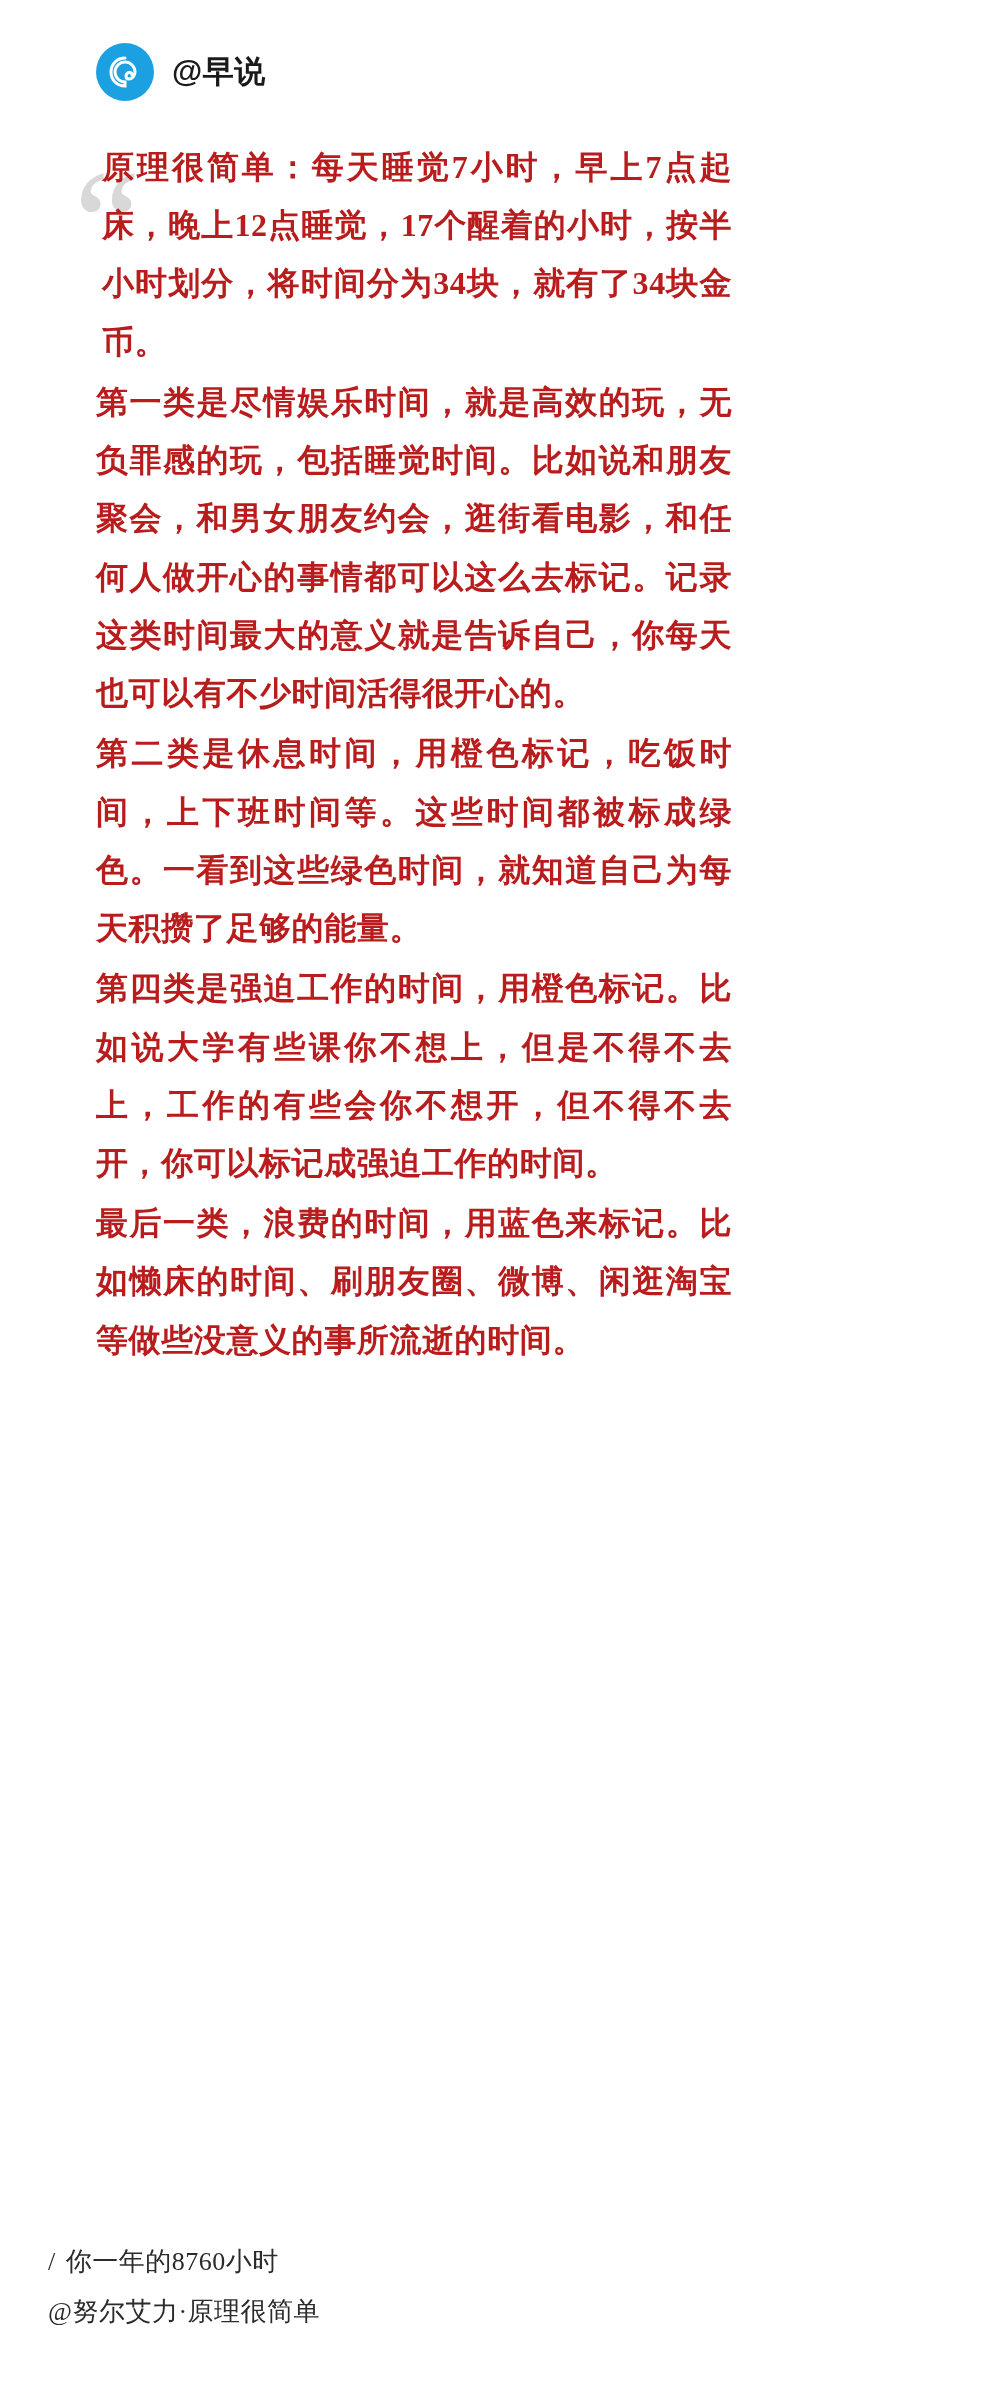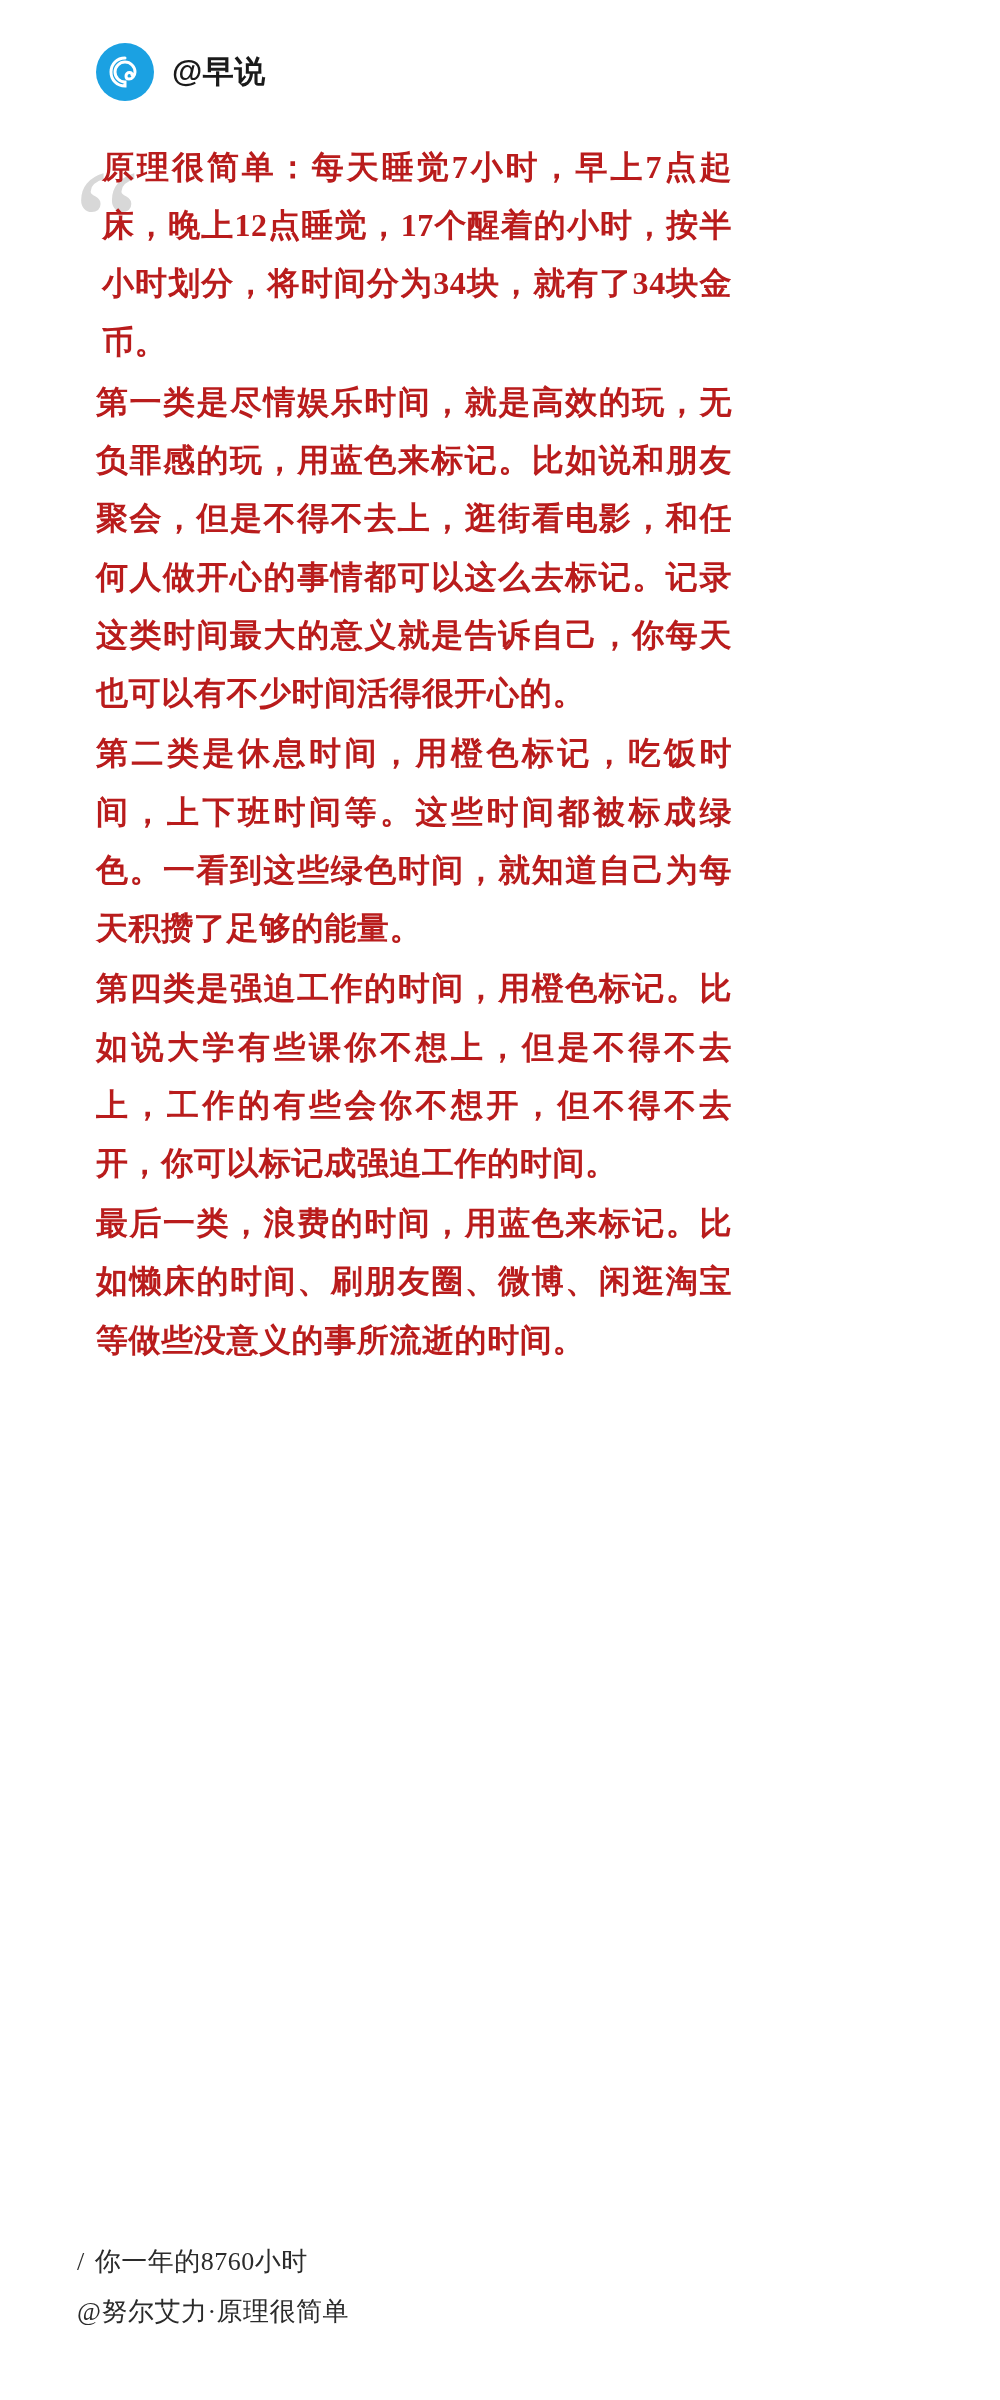--- a/index.html
+++ b/index.html
@@ -82,21 +82,21 @@
     color: #b91c1c;
     font-weight: bold;
   }
   .para.first {
     padding-left: 6px;
   }
 
   
   .footer {
     position: absolute;
-    left: 77px;
+    left: 48px;
     right: 62px;
     bottom: 70px;
   }
   .footer-line {
     font-size: 26px;
     line-height: 1.9;
     color: #2b2b2b;
     letter-spacing: 0.5px;
   }
   .footer-sep {
@@ -115,21 +115,21 @@
         <path d="M20 6 C12 6 6 12 6 20 C6 28 12 34 20 34 C20 34 20 30 20 30 C14.5 30 10 25.5 10 20 C10 14.5 14.5 10 20 10 C25.5 10 30 14.5 30 20 C30 24 27 27 24 27 C22 27 21 25.5 21 24 C21 22 22.5 20.5 24.5 20.5 C26 20.5 27 21.5 27 23" fill="none" stroke="#ffffff" stroke-width="3" stroke-linecap="round"></path>
       </svg>
     </div>
     <div class="handle">@早说</div>
   </div>
 
   <div class="content">
     <div class="quote-mark">“</div>
 
     <p class="para first">原理很简单：每天睡觉7小时，早上7点起床，晚上12点睡觉，17个醒着的小时，按半小时划分，将时间分为34块，就有了34块金币。</p>
-    <p class="para">第一类是尽情娱乐时间，就是高效的玩，无负罪感的玩，用蓝色来标记。比如说和朋友聚会，但是不得不去上，逛街看电影，和任何人做开心的事情都可以这么去标记。记录这类时间最大的意义就是告诉自己，你每天也可以有不少时间活得很开心的。</p>
+    <p class="para">第一类是尽情娱乐时间，就是高效的玩，无负罪感的玩，包括睡觉时间。比如说和朋友聚会，和男女朋友约会，逛街看电影，和任何人做开心的事情都可以这么去标记。记录这类时间最大的意义就是告诉自己，你每天也可以有不少时间活得很开心的。</p>
     <p class="para">第二类是休息时间，用橙色标记，吃饭时间，上下班时间等。这些时间都被标成绿色。一看到这些绿色时间，就知道自己为每天积攒了足够的能量。</p>
     <p class="para">第四类是强迫工作的时间，用橙色标记。比如说大学有些课你不想上，但是不得不去上，工作的有些会你不想开，但不得不去开，你可以标记成强迫工作的时间。</p>
     <p class="para">最后一类，浪费的时间，用蓝色来标记。比如懒床的时间、刷朋友圈、微博、闲逛淘宝等做些没意义的事所流逝的时间。</p>
   </div>
 
   <div class="footer">
     <div class="footer-line">
       <span class="footer-sep">/</span><span>你一年的8760小时</span>
     </div>
     <div class="footer-line">@努尔艾力·原理很简单</div>

